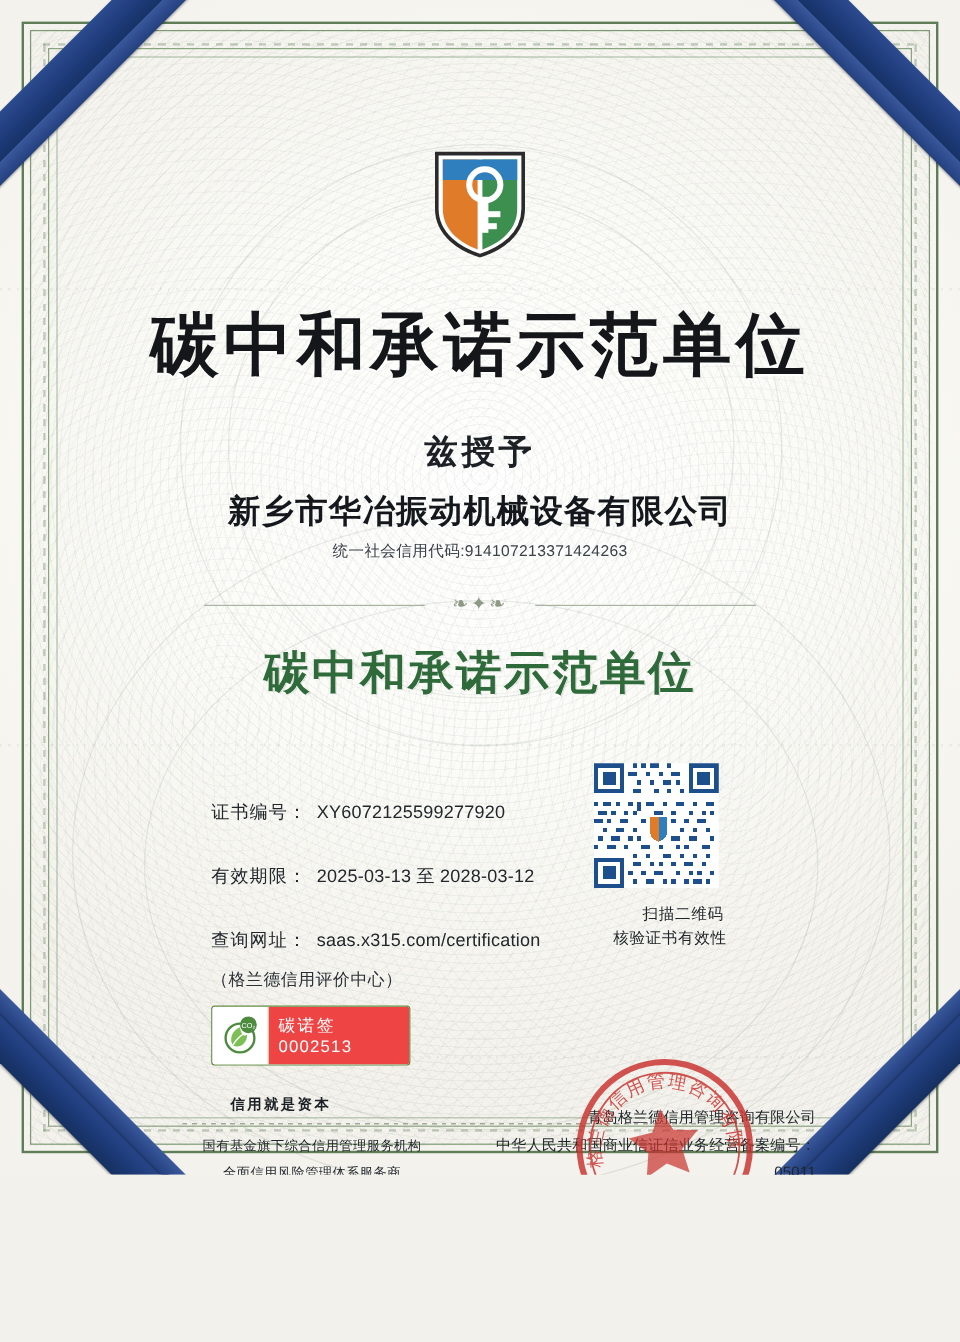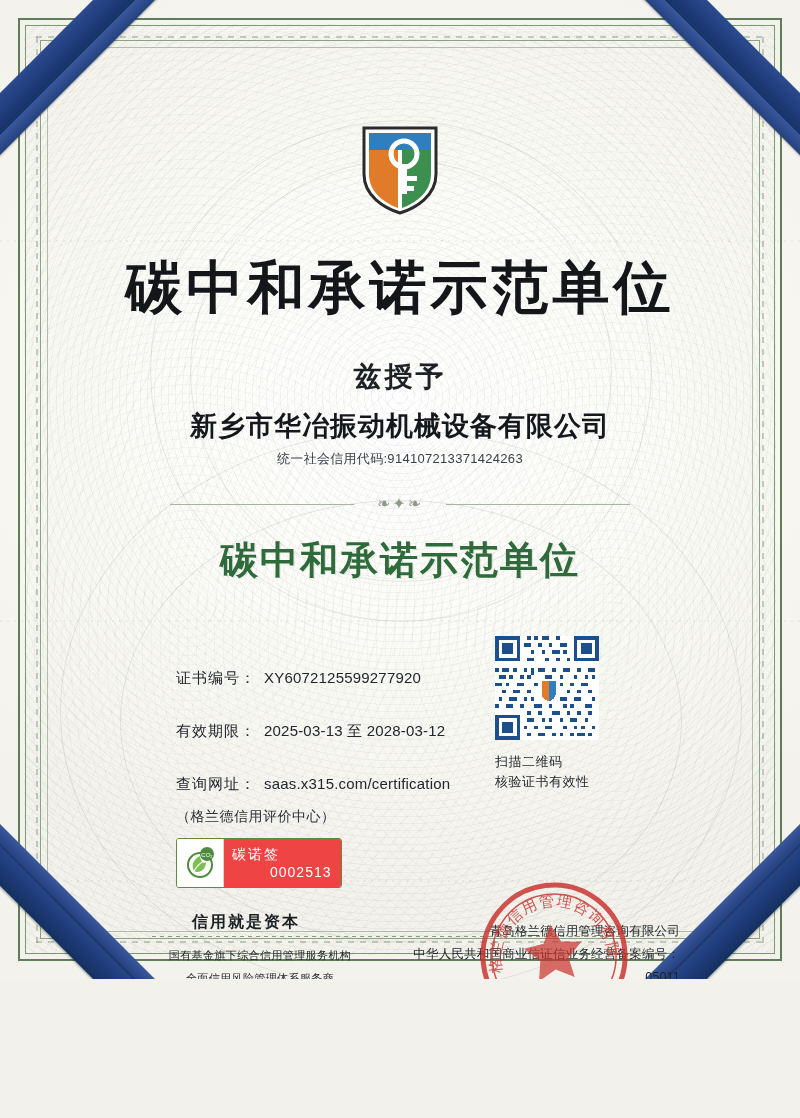--- a/index.html
+++ b/index.html
@@ -140,42 +140,42 @@
     position:absolute;left:176px;top:640px;width:300px;
     font-size:15px;color:#22272c;line-height:30px;
   }
   .details .row span.k{display:inline-block;letter-spacing:1px;margin-top:23px;}
   .details .row span.v{margin-left:8px;letter-spacing:.2px;}
   .details .note{font-size:14px;color:#2b3036;margin-top:2px;letter-spacing:.5px;}
 
   .qrbox{position:absolute;left:495px;top:636px;width:108px;}
   .qr{width:104px;height:104px;display:block;}
   .qr-cap{
-    margin-top:12px;text-align:left;font-size:13px;color:#1f2429;line-height:20px;
-    letter-spacing:.5px;white-space:nowrap;
+    margin-top:12px;text-align:right;font-size:13px;color:#1f2429;line-height:20px;
+    letter-spacing:.5px;white-space:nowrap;margin-left:16px;
   }
 
   
   .carbon{
     position:absolute;left:176px;top:838px;width:164px;height:48px;
     border:1px solid #5f8a3f;border-radius:3px;background:#fff;
     display:flex;align-items:stretch;overflow:hidden;
   }
   .carbon .logo{
     width:46px;display:flex;align-items:center;justify-content:center;
     border-right:1px solid #cfe0c0;background:#fff;
   }
   .carbon .txt{flex:1;background:#ef4444;color:#fff;display:flex;flex-direction:column;
     justify-content:center;padding-left:8px;}
   .carbon .txt .t1{font-size:14px;letter-spacing:2px;line-height:18px;}
-  .carbon .txt .t2{font-size:14px;letter-spacing:1px;line-height:18px;margin-left:38px;}
+  .carbon .txt .t2{font-size:14px;letter-spacing:1px;line-height:18px;}
 
   .slogan{
     position:absolute;left:192px;top:912px;
-    font-size:16px;font-weight:bold;color:#1b2025;letter-spacing:2px;
+    font-size:12px;font-weight:bold;color:#1b2025;letter-spacing:2px;
   }
   .dotline{
     position:absolute;left:152px;right:152px;top:936px;height:1px;
     background:repeating-linear-gradient(90deg,#8e9a86 0 4px, rgba(255,255,255,0) 4px 8px);
   }
   .footL{
     position:absolute;left:150px;top:944px;width:220px;text-align:center;
     font-size:11px;color:#1f242a;line-height:23px;letter-spacing:.4px;
   }
   .footR{

